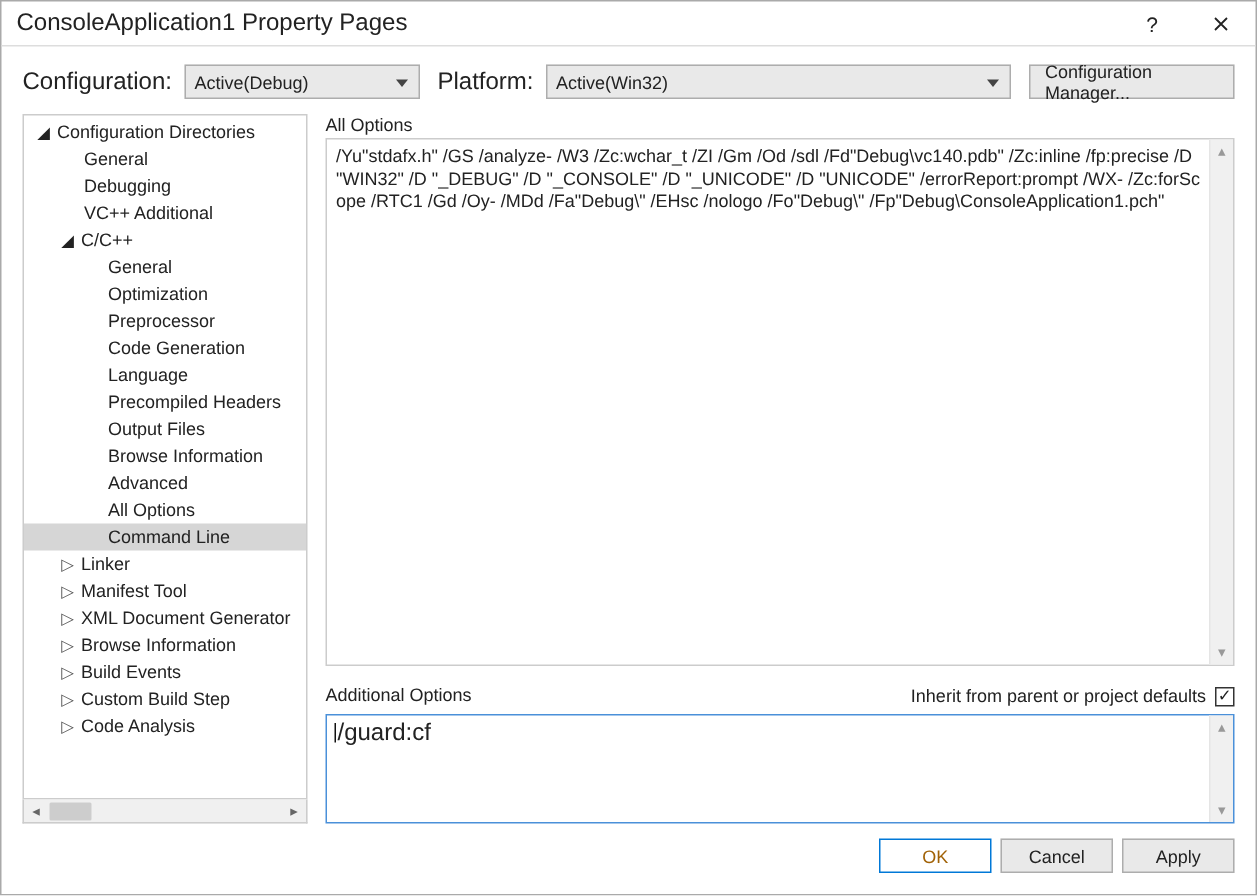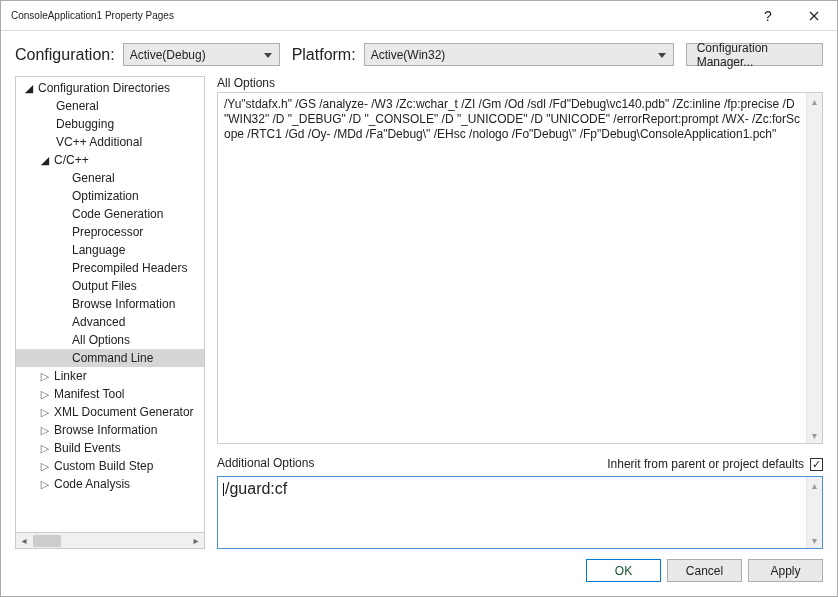--- a/index.html
+++ b/index.html
@@ -1,19 +1,19 @@
 <!DOCTYPE html>
 <html><head>
 <meta charset="utf-8">
 <style>
   * { box-sizing: border-box; }
   html, body { margin:0; padding:0; font-family: "Segoe UI", Tahoma, sans-serif; font-size:12px; color:#222; background:#fff; }
   .window { width:838px; height:597px; border:1px solid #aaa; display:flex; flex-direction:column; background:#fff; }
   .titlebar { height:30px; display:flex; align-items:center; padding:0 0 0 10px; border-bottom:1px solid #ddd; }
-  .titlebar .title { flex:1; font-size:10px; }
+  .titlebar .title { flex:1; font-size:16px; }
   .titlebar .tbtn { width:46px; height:30px; display:flex; align-items:center; justify-content:center; }
   .titlebar .help { font-size:14px; }
   .titlebar .close { font-size:14px; }
   .config-row { display:flex; align-items:center; gap:8px; padding:12px 14px 10px 14px; }
   .config-row label { font-size:16px; }
   .combo { position:relative; height:23px; border:1px solid #adadad; background:#e9e9e9; display:flex; align-items:center; padding:0 22px 0 6px; font-size:12px; color:#222; }
   .combo::after { content:""; position:absolute; right:7px; top:9px; width:0; height:0; border-left:4px solid transparent; border-right:4px solid transparent; border-top:5px solid #444; }
   .combo.config { width:157px; }
   .combo.platform { width:310px; margin-right:4px; }
   .btn { height:23px; border:1px solid #adadad; background:#e9e9e9; padding:0 12px; display:inline-flex; align-items:center; justify-content:center; font-size:12px; cursor:default; min-width:75px; }
@@ -43,21 +43,21 @@
   .vtrack { position:absolute; right:0; top:0; bottom:0; width:16px; background:#f0f0f0; border-left:1px solid #e5e5e5;}
   .vtrack .varrow { height:16px; display:flex; align-items:center; justify-content:center; color:#999; font-size:10px;}
   .addl-header { display:flex; align-items:center; margin-top:12px; }
   .addl-header .spacer { flex:1; }
   .inherit { display:flex; align-items:center; gap:6px; font-size:12px; }
   .chk { width:13px; height:13px; border:1px solid #333; display:inline-flex; align-items:center; justify-content:center; font-size:11px; line-height:1; background:#fff;}
   .addlbox { height:73px; border:1px solid #4a90d9; background:#fff; position:relative; margin-top:4px;}
   .addlbox-text { padding:3px 18px 3px 5px; font-size:16px; font-family: "Segoe UI", Tahoma, sans-serif; color:#222; }
   .addlbox-text .caret { display:inline-block; width:1px; height:13px; background:#111; vertical-align:middle; margin-right:1px;}
   .footer { display:flex; justify-content:flex-end; gap:6px; padding:10px 14px 14px 14px; }
-  .btn.ok { width:74px; border:1px solid #0078d7; background:#fff; color:#14532d;}
+  .btn.ok { width:74px; border:1px solid #0078d7; background:#fff; color:#a16207;}
   .btn.cancel { width:74px; }
   .btn.apply { width:74px; }
 </style>
 </head>
 <body>
 
 <div class="window">
 
   <div class="titlebar">
     <div class="title">ConsoleApplication1 Property Pages</div>
@@ -120,26 +120,26 @@
                         <span class="label">General</span>
                       </div>
                     </li>
                   <li>
                       <div class="tree-row ind3">
                         <span class="label">Optimization</span>
                       </div>
                     </li>
                   <li>
                       <div class="tree-row ind3">
+                        <span class="label">Preprocessor</span>
+                      </div>
+                    </li>
+                  <li>
+                      <div class="tree-row ind3">
                         <span class="label">Code Generation</span>
-                      </div>
-                    </li>
-                  <li>
-                      <div class="tree-row ind3">
-                        <span class="label">Preprocessor</span>
                       </div>
                     </li>
                   <li>
                       <div class="tree-row ind3">
                         <span class="label">Language</span>
                       </div>
                     </li>
                   <li>
                       <div class="tree-row ind3">
                         <span class="label">Precompiled Headers</span>

